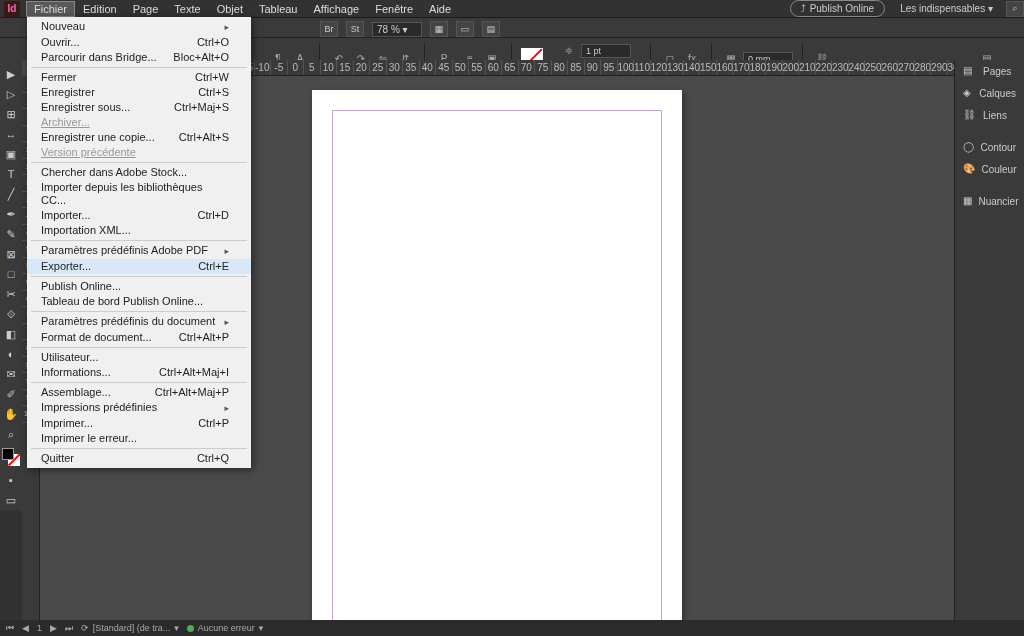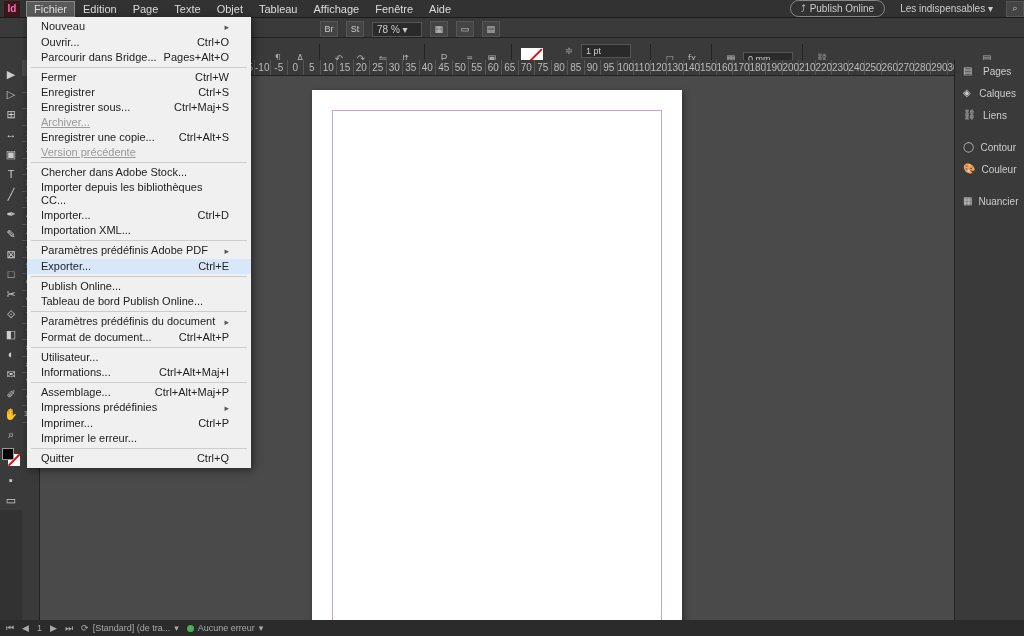--- a/index.html
+++ b/index.html
@@ -308,21 +308,21 @@
     <div class="dd-item">
       <span>Nouveau</span>
       <span class="dd-arrow"></span>
     </div>
     <div class="dd-item">
       <span>Ouvrir...</span>
       <span>Ctrl+O</span>
     </div>
     <div class="dd-item">
       <span>Parcourir dans Bridge...</span>
-      <span>Pages+Alt+O</span>
+      <span>Bloc+Alt+O</span>
     </div>
     <div class="dd-sep"></div>
     <div class="dd-item">
       <span>Fermer</span>
       <span>Ctrl+W</span>
     </div>
     <div class="dd-item">
       <span>Enregistrer</span>
       <span>Ctrl+S</span>
     </div>

